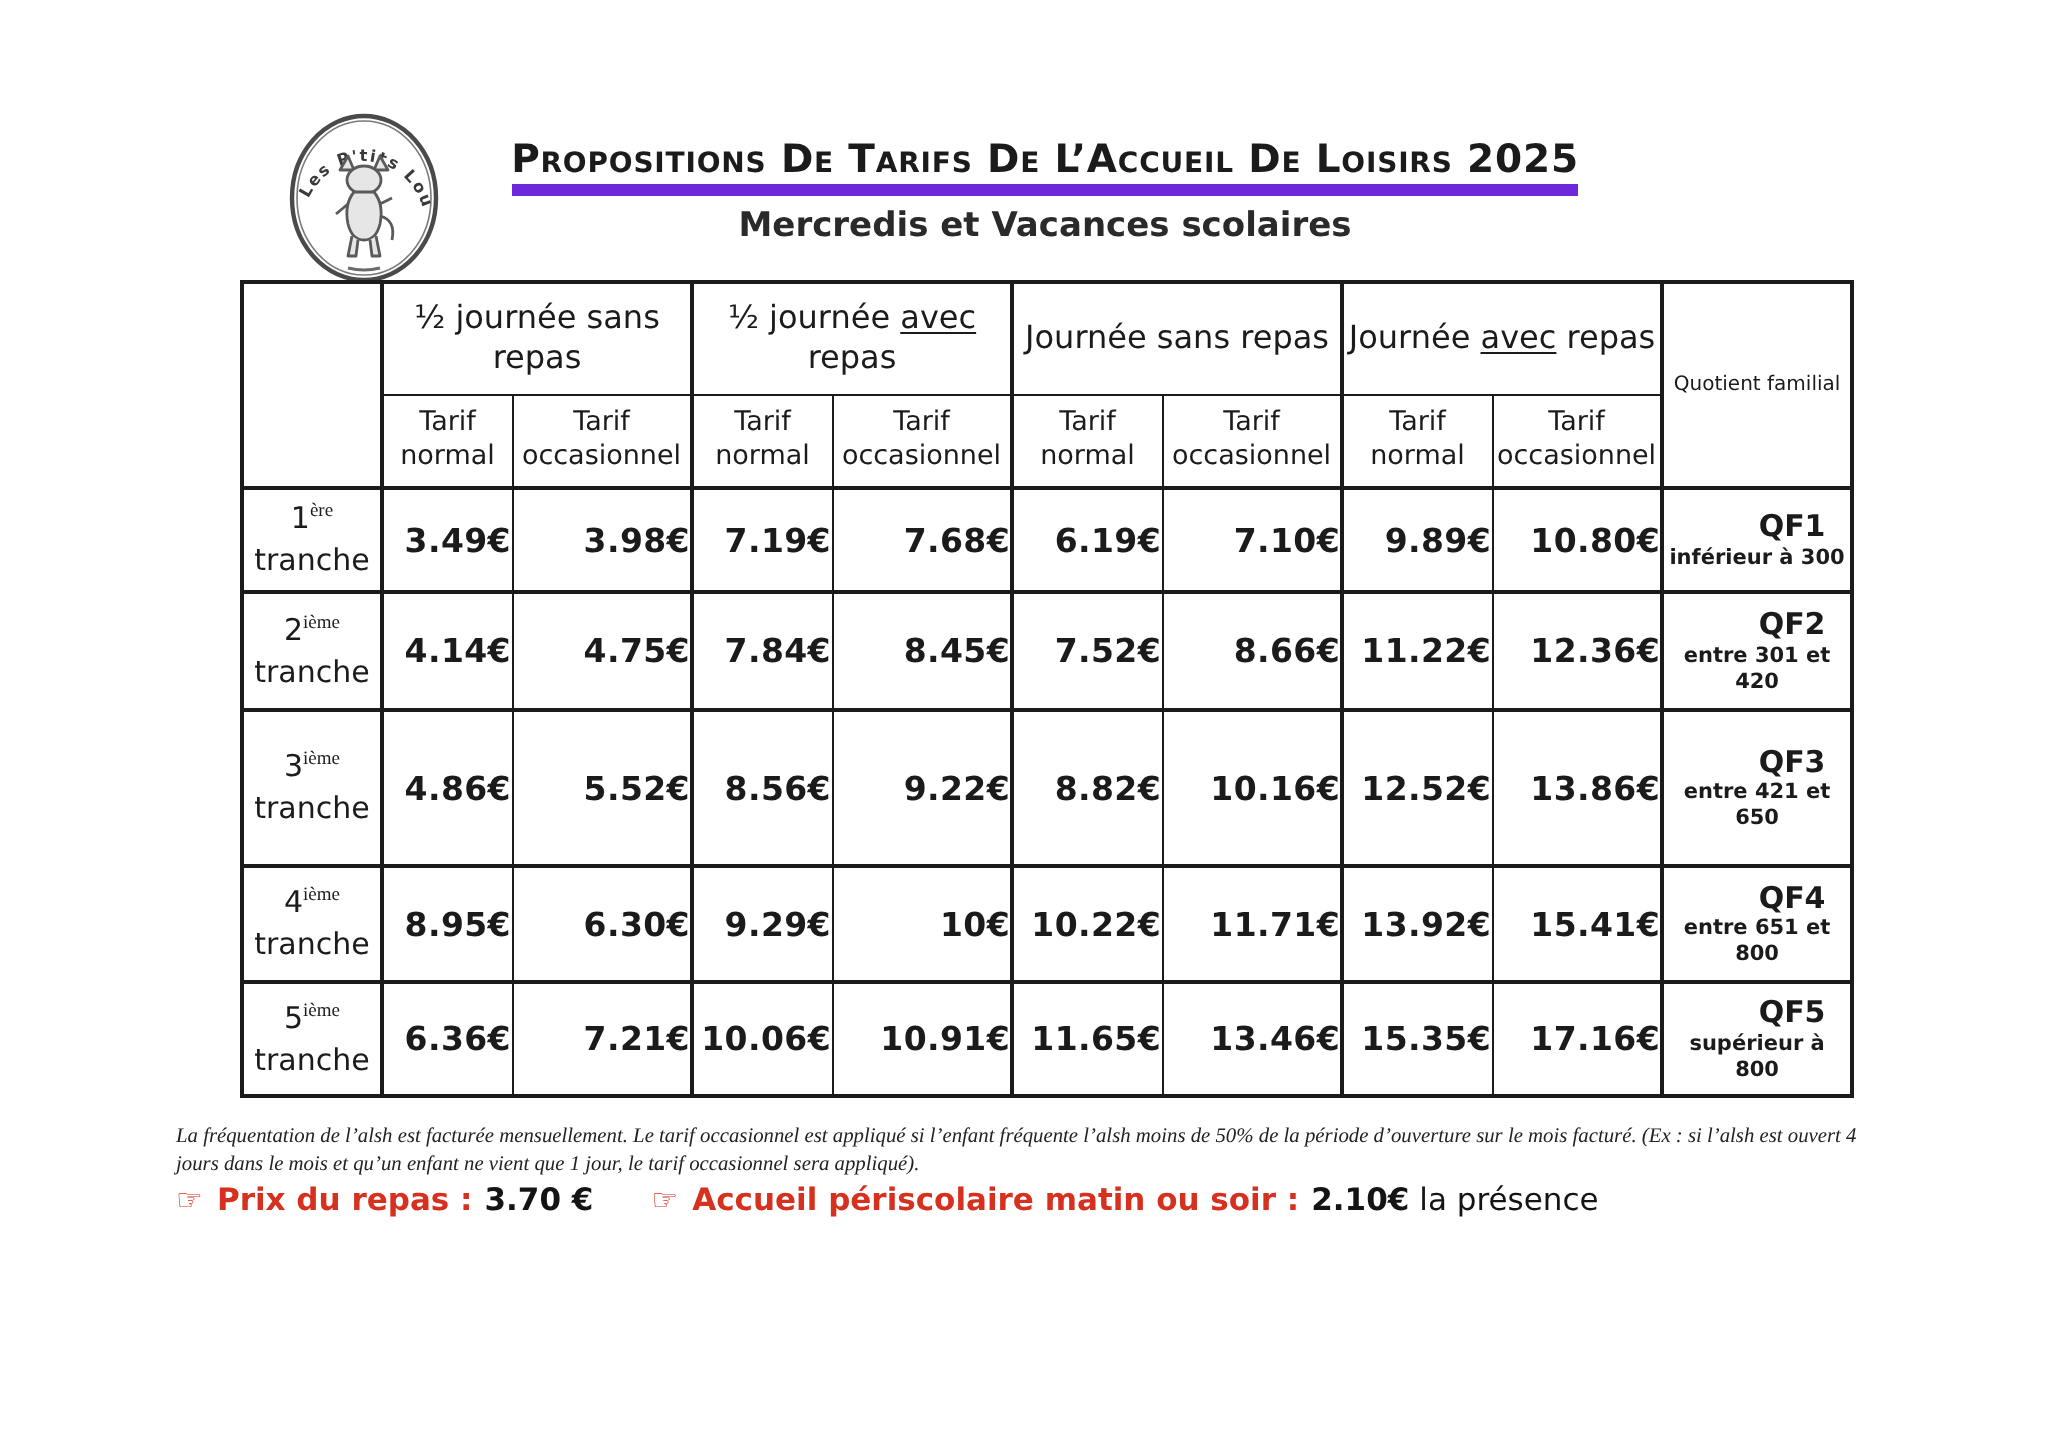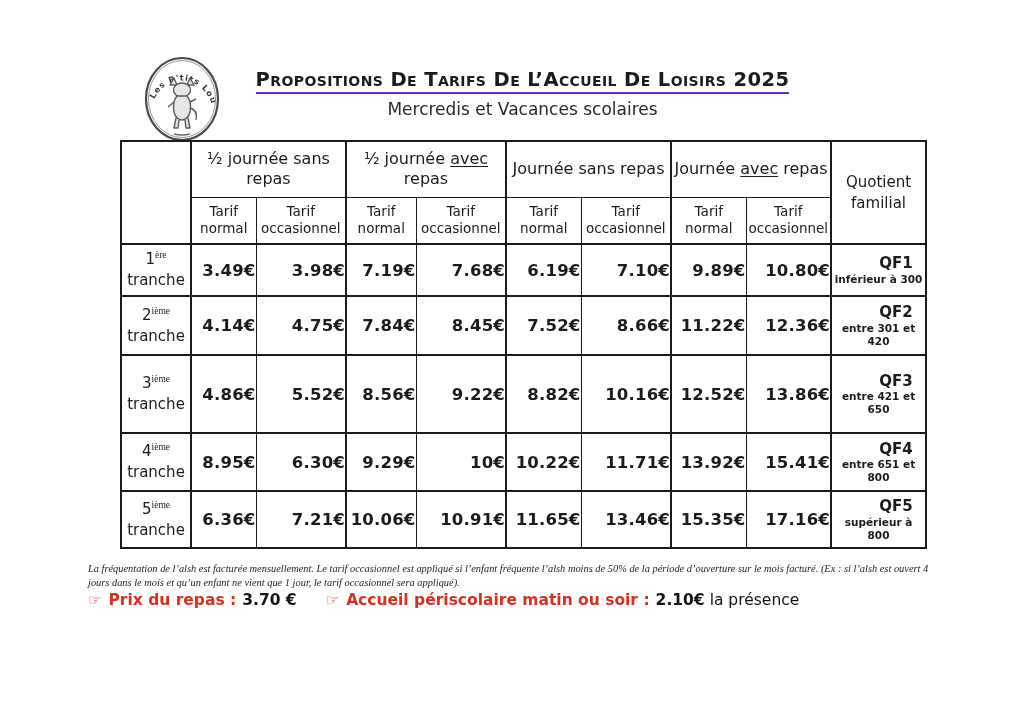--- a/index.html
+++ b/index.html
@@ -6,38 +6,38 @@
   .page{position:relative;width:1024px;height:724px;background:#ffffff;overflow:hidden;
         font-family:"DejaVu Sans","Liberation Sans",sans-serif;color:#1b1b1b;}
 
   
   .logo{position:absolute;left:136px;top:52px;width:92px;height:92px;}
 
   
   .titlewrap{position:absolute;left:120px;top:68px;width:805px;text-align:center;}
   .title{margin:0;font-size:19.5px;font-weight:700;letter-spacing:.4px;
          font-variant:small-caps;color:#1b1b1b;display:inline-block;
-         border-bottom:2px solid #6d28d9;padding-bottom:1px;}
-  .subtitle{margin:5px 0 0 0;font-size:17px;font-weight:400;color:#2a2a2a;}
+         border-bottom:6px solid #6d28d9;padding-bottom:1px;}
+  .subtitle{margin:5px 0 0 0;font-size:17px;font-weight:700;color:#2a2a2a;}
 
   
   table.tarifs{position:absolute;left:120px;top:140px;width:805px;
                border-collapse:collapse;table-layout:fixed;
                border:2px solid #1b1b1b;}
   .tarifs th,.tarifs td{border:1px solid #1b1b1b;text-align:center;vertical-align:middle;
                         padding:0;font-weight:400;overflow:hidden;}
   .gl{border-left-width:2px !important;}
   tr.rgroup{height:56px;}
   tr.rsub{height:47px;}
   tr.r0{height:52px;} tr.r1{height:59px;} tr.r2{height:78px;} tr.r3{height:58px;} tr.r4{height:57px;}
   .gh{font-size:16px;font-weight:600;line-height:1.25;}
   .gword.u{text-decoration:underline;text-underline-offset:2px;}
   .sh{font-size:13.5px;font-weight:400;line-height:1.3;border-bottom-width:2px !important;}
   .corner{border-bottom-width:2px !important;}
-  .qfh{font-size:15px;font-weight:600;line-height:1.35;border-bottom-width:2px !important;padding:0 8px;}
+  .qfh{font-size:10px;font-weight:600;line-height:1.35;border-bottom-width:2px !important;padding:0 8px;}
   tbody th,tbody td{border-bottom-width:2px !important;}
   th.tranche{font-size:15px;font-weight:400;line-height:1.4;}
   th.tranche .tnum,th.tranche .tword{display:block;}
   th.tranche sup{font-size:9.5px;font-family:Liberation Serif, serif;}
   td.val{font-size:16.5px;font-weight:700;letter-spacing:.2px;text-align:right;}
   td.qfcell{line-height:1.25;padding:2px 1px;}
   .qfcode{display:block;font-size:15px;font-weight:700;padding-left:35px;}
   .qfrange{display:block;font-size:10.5px;font-weight:600;}
 
   

